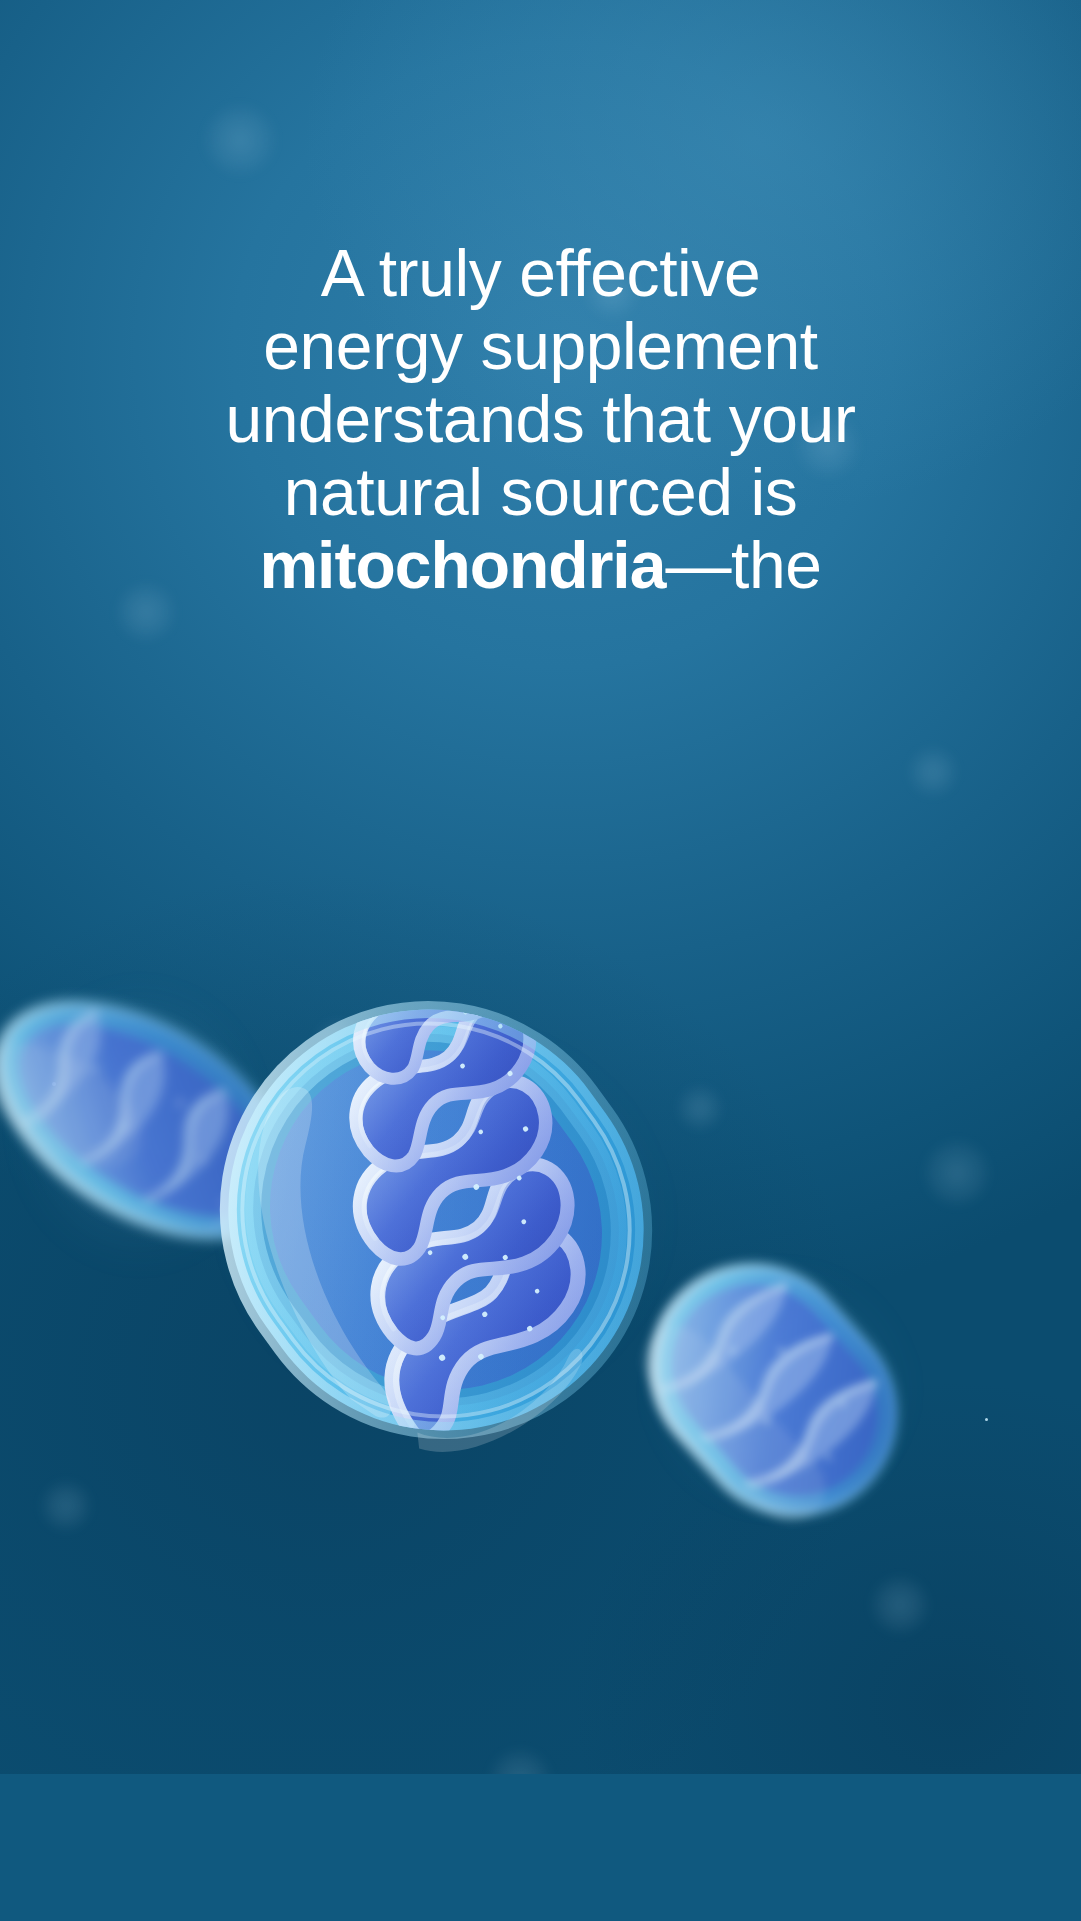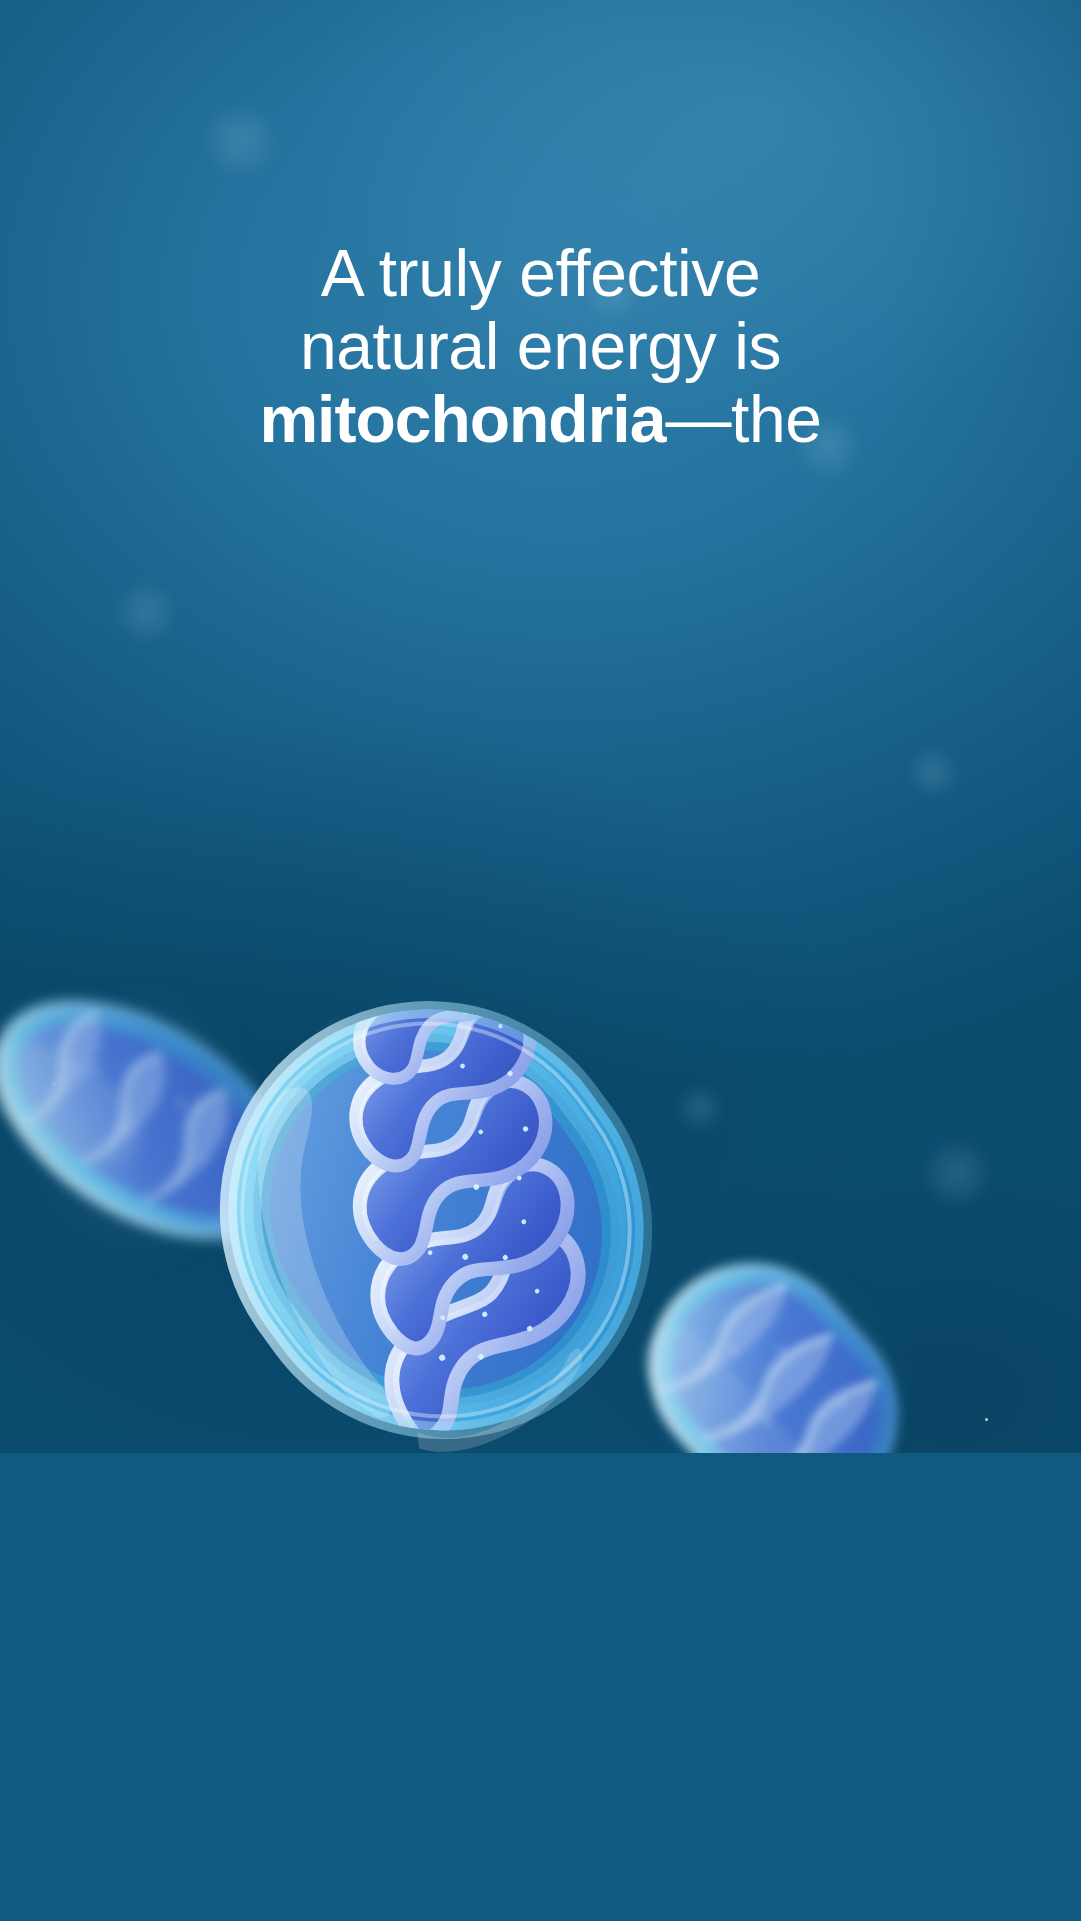--- a/index.html
+++ b/index.html
@@ -2,21 +2,21 @@
 <html><head>
 <meta charset="utf-8">
 <style>
   html,body{margin:0;padding:0;}
   body{
     width:1081px;height:1921px;overflow:hidden;
     font-family:"Liberation Sans", sans-serif;
     background:#10597f;
   }
   #stage{
-    position:relative;width:1081px;height:1453px;overflow:hidden;
+    position:relative;width:1081px;height:1774px;overflow:hidden;
     background:#14532d;
   }
   
   .bg-base{
     position:absolute;inset:0;
     background:
       radial-gradient(ellipse 95% 55% at 52% 20%, #2f7eaa 0%, #25749f 32%, #186189 62%, #0f5479 85%, #0b4c6f 100%);
   }
   .bg-warm{
     position:absolute;inset:0;
@@ -95,21 +95,23 @@
       <div class="spark" style="left: 367px; top: 1060px; width: 3px; height: 3px;"></div>
       <div class="spark" style="left: 985px; top: 1418px; width: 3px; height: 3px;"></div>
     </div>
 
   <div class="glow-left"></div>
   <div class="glow-right"></div>
   <div class="glow-main"></div>
 
   <div class="headline">
     <div>A truly effective</div>
-    <div>natural energy is</div>
+    <div>energy supplement</div>
+    <div>understands that your</div>
+    <div>natural sourced is</div>
     <div><span class="kw">mitochondria</span><span>—the</span></div>
   </div>
 
   <div class="mito" id="mito-left">
     <svg viewBox="0 0 270 330" width="270" height="330" aria-hidden="true">
       <defs>
         <linearGradient id="blOut" x1="0" y1="0" x2="1" y2="1">
           <stop offset="0%" stop-color="#9fdcf6"></stop>
           <stop offset="28%" stop-color="#6cc3ec"></stop>
           <stop offset="65%" stop-color="#3f8fd4"></stop>

